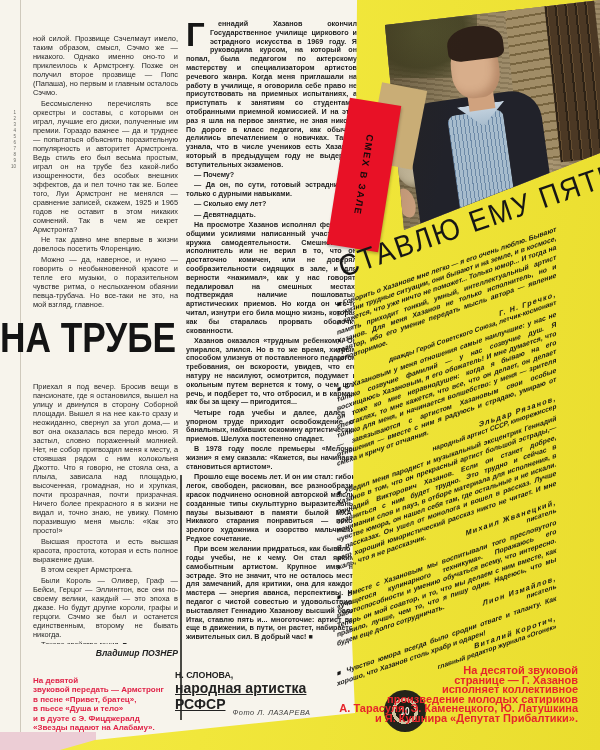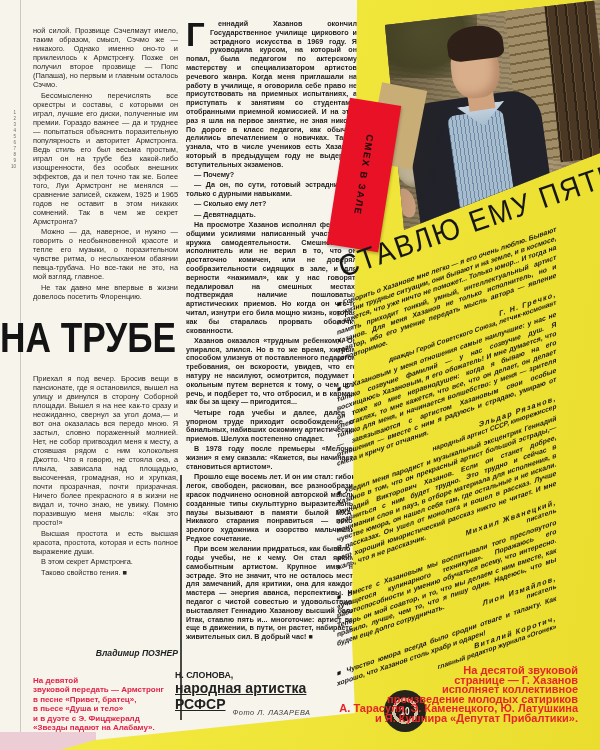--- a/index.html
+++ b/index.html
@@ -17,21 +17,21 @@
   .yellow-panel{position:absolute;left:0;top:0;width:600px;height:750px;z-index:3;
     background:linear-gradient(100deg,#f6ee4c 0%,#f1e73b 45%,#eadd2e 100%);
     clip-path:polygon(357px 0px,600px 0px,600px 750px,60px 750px,95px 740px,355px 713px,352px 640px);}
 
   
   .left-col{position:absolute;left:33px;width:145px;color:#262626;z-index:2;
     font-size:7.4px;line-height:9px;text-align:justify;}
   .left-a{top:26px;height:290px;overflow:hidden;}
   .left-b{top:374px;height:270px;overflow:hidden;}
   .left-col p,.center-col p{margin:0 0 1.5px 0;text-indent:8px;}
-  .left-col p:first-child{text-indent:0;}
+  .left-col p:first-child{text-indent:0;margin-top:8px;}
   .na-trube{position:absolute;left:0px;top:316px;z-index:2;margin:0;width:200px;
     font-size:43px;font-weight:bold;color:#141414;letter-spacing:0px;line-height:42px;
     transform:scaleX(0.82);transform-origin:left center;white-space:nowrap;}
   .pozner{position:absolute;left:33px;top:648px;width:145px;z-index:2;text-align:right;
     font-size:8.6px;font-weight:bold;color:#222;font-style:italic;}
   .left-note{position:absolute;left:33px;top:676px;width:160px;z-index:2;
     font-size:8px;line-height:9.4px;font-weight:bold;color:#e02348;}
 
   .col-rule{position:absolute;left:180px;top:475px;width:1.5px;height:245px;background:#4a4a45;z-index:2;}
 
@@ -134,28 +134,29 @@
       <div class="ruler-num">9</div>
       <div class="ruler-num">10</div>
     </div>
   <div class="pink-edge"></div>
 
   <div class="yellow-panel"></div>
 
   <div class="left-col left-a">
       <p>ной силой. Прозвище Сэчелмаут имело, таким образом, смысл, Сэчмо же — никакого. Однако именно оно-то и приклеилось к Армстронгу. Позже он получил второе прозвище — Попс (Папаша), но первым и главным осталось Сэчмо.</p>
       <p>Бессмысленно перечислять все оркестры и составы, с которыми он играл, лучшие его диски, полученные им премии. Гораздо важнее — да и труднее — попытаться объяснить поразительную популярность и авторитет Армстронга. Ведь стиль его был весьма простым, играл он на трубе без какой-либо изощренности, без особых внешних эффектов, да и пел точно так же. Более того, Луи Армстронг не менялся — сравнение записей, скажем, 1925 и 1965 годов не оставит в этом никаких сомнений. Так в чем же секрет Армстронга?</p>
+      <p>Не так давно мне впервые в жизни довелось посетить Флоренцию.</p>
       <p>Можно — да, наверное, и нужно — говорить о необыкновенной красоте и тепле его музыки, о поразительном чувстве ритма, о неслыханном обаянии певца-трубача. Но все-таки не это, на мой взгляд, главное.</p>
-      <p>Не так давно мне впервые в жизни довелось посетить Флоренцию.</p>
     </div>
   <h1 class="na-trube">НА ТРУБЕ</h1>
   <div class="left-col left-b">
       <p>Приехал я под вечер. Бросив вещи в пансионате, где я остановился, вышел на улицу и двинулся в сторону Соборной площади. Вышел я на нее как-то сразу и неожиданно, свернул за угол дома,— и вот она оказалась вся передо мною. Я застыл, словно пораженный молнией. Нет, не собор пригвоздил меня к месту, а стоявшая рядом с ним колокольня Джотто. Что я говорю, не стояла она, а плыла, зависала над площадью, высоченная, громадная, но и хрупкая, почти прозрачная, почти призрачная. Ничего более прекрасного я в жизни не видал и, точно знаю, не увижу. Помню поразившую меня мысль: «Как это просто!»</p>
       <p>Высшая простота и есть высшая красота, простота, которая и есть полное выражение души.</p>
       <p>В этом секрет Армстронга.</p>
+      <p>Были Король — Оливер, Граф — Бейси, Герцог — Эллингтон, все они по-своему велики, каждый — это эпоха в джазе. Но будут другие короли, графы и герцоги. Сэчмо же был и останется единственным, второму не бывать никогда.</p>
       <p>Таково свойство гения.  ■</p>
     </div>
   <div class="pozner">Владимир ПОЗНЕР</div>
   <div class="left-note">
       <div>На девятой</div>
       <div>звуковой передать — Армстронг</div>
       <div>в песне «Привет, братец»,</div>
       <div>в пьесе «Душа и тело»</div>
       <div>и в дуэте с Э. Фицджералд</div>
       <div>«Звезды падают на Алабаму».</div>

